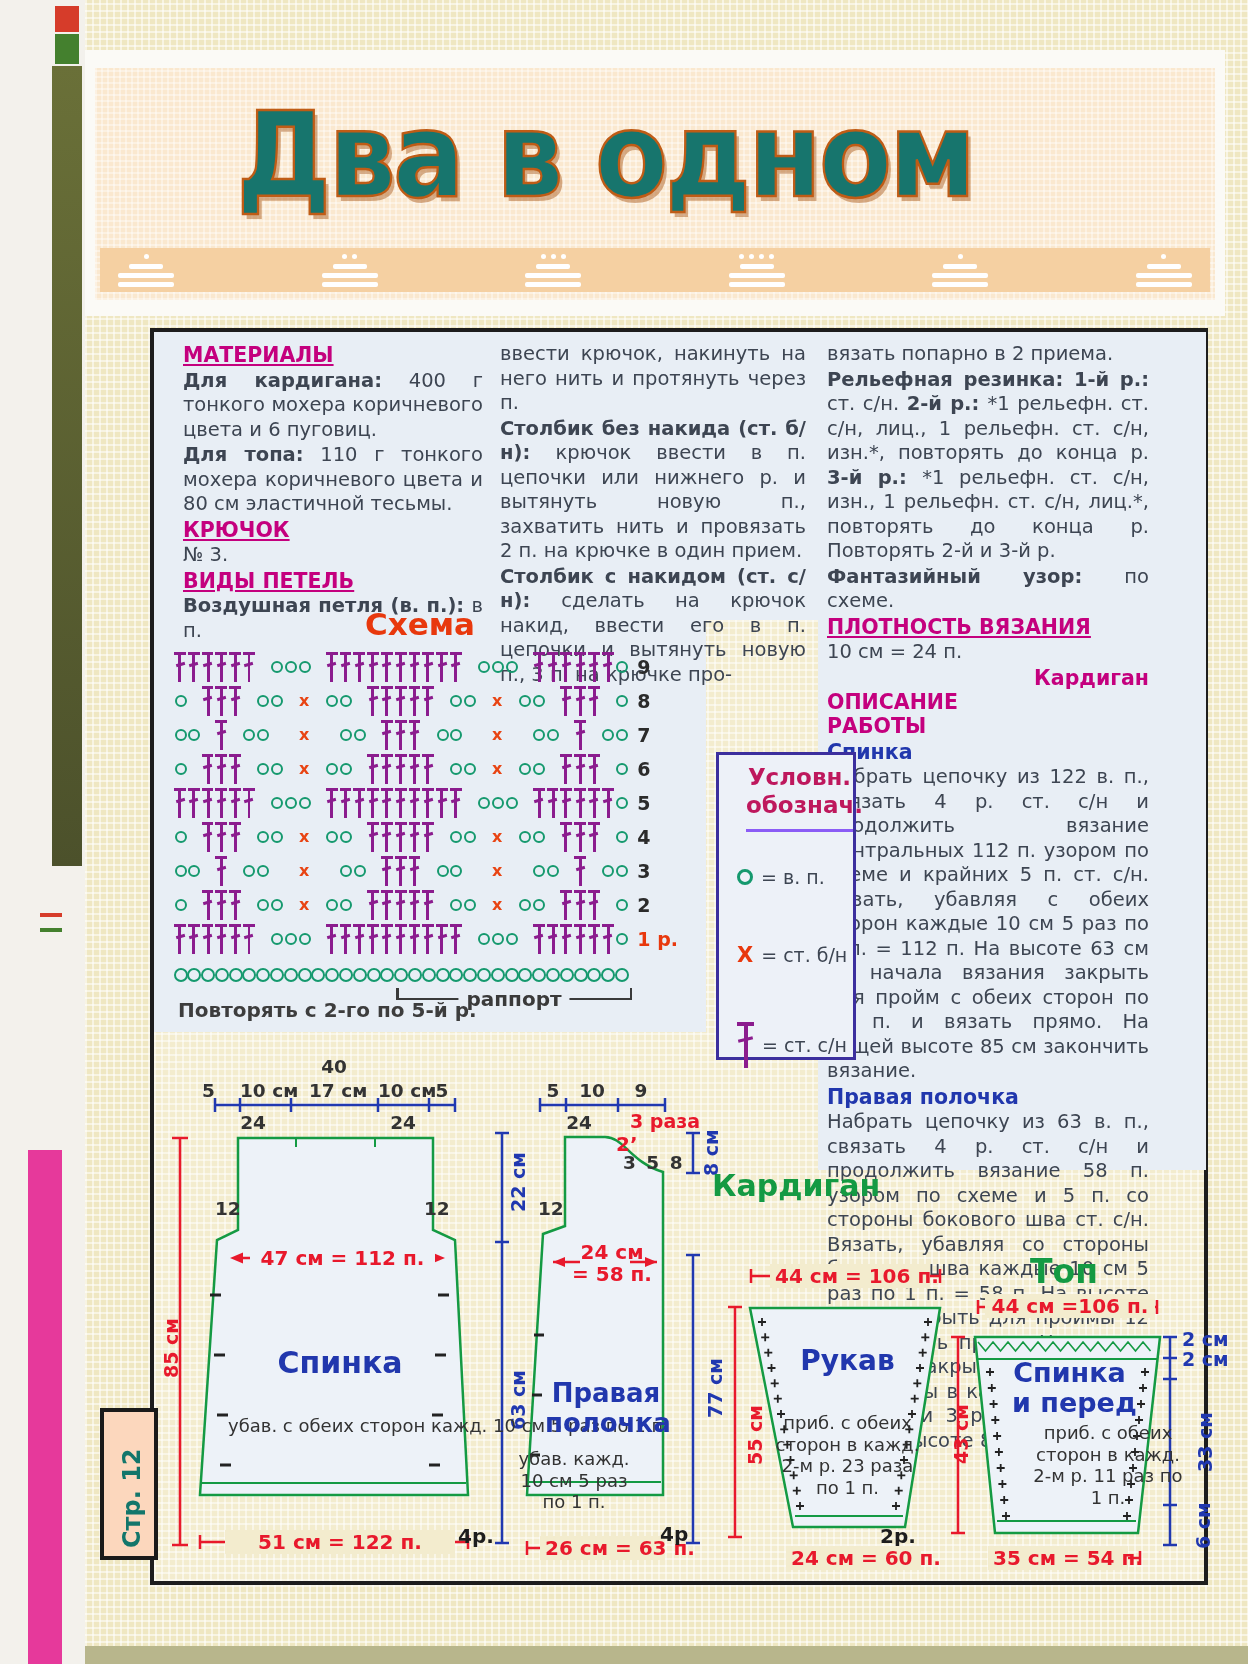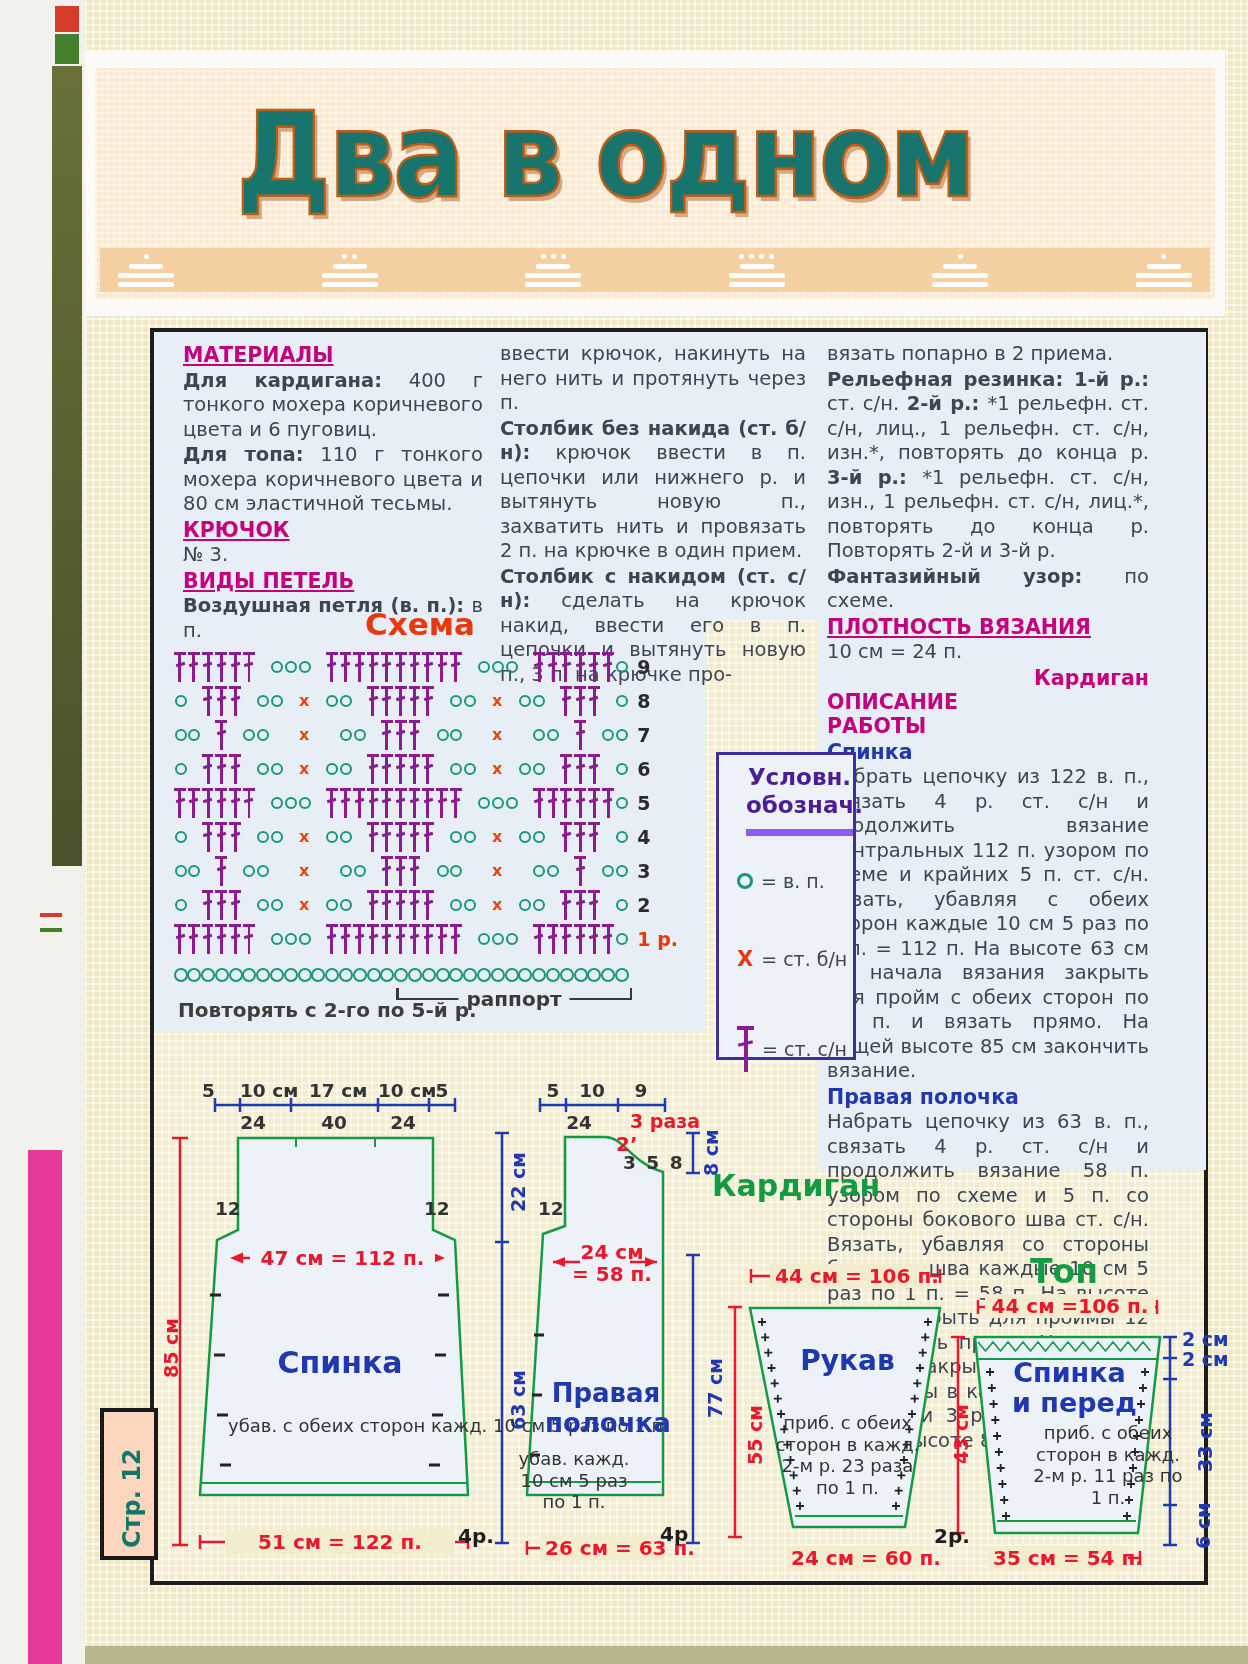--- a/index.html
+++ b/index.html
@@ -76,22 +76,22 @@
   .base-row .sym-o::before{width:10px;height:10px;top:10px;left:.5px;}
   .rapport{position:absolute;left:396px;top:986px;width:236px;height:12px;border-bottom:2.5px solid #3a3a3a;}
   .rapport::before,.rapport::after{content:"";position:absolute;top:2px;width:2.5px;height:11px;background:#3a3a3a;}
   .rapport::before{left:0;} .rapport::after{right:0;}
   .rapport-label{position:absolute;left:50%;top:1px;transform:translateX(-50%);background:#e8eef5;
     padding:0 8px;font-weight:bold;font-size:20px;color:#3a3a3a;white-space:nowrap;}
   .chart-note{position:absolute;left:178px;top:998px;font-weight:bold;font-size:20px;color:#3d3d3d;}
   
   .legend{position:absolute;left:716px;top:752px;width:140px;height:308px;border:3px solid #3c2f9e;
     background:#edf1f8;box-sizing:border-box;}
-  .legend-head{border-bottom:7px solid #8b5cf6;text-align:center;padding:8px 0 10px 0;
-    color:#4c1d95;font-weight:bold;font-size:23px;line-height:28px;margin-left:27px;}
+  .legend-head{border-bottom:3px solid #8b5cf6;text-align:center;padding:8px 0 10px 0;
+    color:#be185d;font-weight:bold;font-size:23px;line-height:28px;margin-left:27px;}
   .legend-items{display:flex;flex-direction:column;gap:55px;padding:34px 0 0 18px;}
   .legend-item{display:flex;align-items:center;gap:8px;color:#3d4552;font-size:19px;}
   .leg-o{width:10px;height:10px;border:3px solid #15996e;border-radius:50%;}
   .leg-x{color:#e8380d;font-weight:bold;font-size:21px;}
   .leg-t{position:relative;width:17px;height:46px;
      background:linear-gradient(90deg,transparent 7px,#8b1c8e 7px,#8b1c8e 10.5px,transparent 10.5px);}
   .leg-t::before{content:"";position:absolute;left:0;right:0;top:0;height:3.5px;background:#8b1c8e;}
   .leg-t::after{content:"";position:absolute;left:1px;right:1px;top:16px;height:3px;background:#8b1c8e;transform:rotate(-14deg);}
   
   #diag-svg{position:absolute;left:150px;top:1030px;}
@@ -658,21 +658,21 @@
         <path d="M507,232 L495,227 L495,237 Z"></path>
     </g>
   </svg>
 
   <div class="dlab dim-n" style="left:202px;top:1080px;width:50px;" class-x="">5</div>
   <div class="dlab dim-n center" style="left:240px;top:1080px;width:50px;">10 см</div>
   <div class="dlab dim-n center" style="left:309px;top:1080px;width:50px;">17 см</div>
   <div class="dlab dim-n center" style="left:378px;top:1080px;width:50px;">10 см</div>
   <div class="dlab dim-n center" style="left:417px;top:1080px;width:50px;">5</div>
   <div class="dlab dim-n center" style="left:228px;top:1112px;width:50px;">24</div>
-  <div class="dlab dim-n center" style="left:309px;top:1112px;width:50px;">40</div>
+  <div class="dlab dim-n center" style="left:309px;top:1056px;width:50px;">40</div>
   <div class="dlab dim-n center" style="left:378px;top:1112px;width:50px;">24</div>
   <div class="dlab rot red" style="left:160px;top:1378px;">85 см</div>
   <div class="dlab rot blue" style="left:507px;top:1212px;">22 см</div>
   <div class="dlab rot blue" style="left:507px;top:1430px;">63 см</div>
   <div class="dlab dim-n" style="left:215px;top:1198px;">12</div>
   <div class="dlab dim-n" style="left:424px;top:1198px;">12</div>
   <div class="dlab dim-red bg-blue" style="left:250px;top:1246px;width:175px;">47 см = 112 п.</div>
   <div class="dlab piece-name" style="left:250px;top:1348px;width:180px;font-size:30px;">Спинка</div>
   <div class="dlab piece-note" style="left:228px;top:1415px;width:225px;">убав. с обеих сторон кажд. 10 см 5 раз по 1 п.</div>
   <div class="dlab dim-red bg-cream" style="left:225px;top:1530px;width:220px;">51 см = 122 п.</div>
@@ -693,21 +693,21 @@
   <div class="dlab piece-name" style="left:545px;top:1378px;width:122px;white-space:normal;font-size:26px;">Правая полочка</div>
   <div class="dlab piece-note" style="left:518px;top:1448px;width:112px;white-space:normal;">убав. кажд. 10 см 5 раз по 1 п.</div>
   <div class="dlab dim-red bg-cream" style="left:540px;top:1536px;width:115px;">26 см = 63 п.</div>
   <div class="dlab rows-mark" style="left:660px;top:1522px;">4p</div>
   <div class="dlab green" style="left:712px;top:1168px;font-weight:bold;font-size:30px;">Кардиган</div>
 
   <div class="dlab dim-red bg-cream" style="left:770px;top:1264px;width:150px;">44 см = 106 п.</div>
   <div class="dlab rot red" style="left:744px;top:1465px;">55 см</div>
   <div class="dlab piece-name" style="left:800px;top:1346px;width:95px;">Рукав</div>
   <div class="dlab piece-note" style="left:770px;top:1412px;width:155px;white-space:normal;">приб. с обеих сторон в кажд. 2-м р. 23 раза по 1 п.</div>
-  <div class="dlab rows-mark" style="left:934px;top:1524px;">2p.</div>
+  <div class="dlab rows-mark" style="left:880px;top:1524px;">2p.</div>
   <div class="dlab dim-red bg-cream" style="left:786px;top:1546px;width:125px;">24 см = 60 п.</div>
 
   <div class="dlab green" style="left:1030px;top:1252px;font-weight:bold;font-size:33px;">Топ</div>
   <div class="dlab dim-red bg-cream" style="left:985px;top:1294px;width:160px;">44 см =106 п.</div>
   <div class="dlab rot red" style="left:950px;top:1464px;">43 см</div>
   <div class="dlab piece-name" style="left:1012px;top:1358px;width:115px;font-size:27px;">Спинка</div>
   <div class="dlab piece-name" style="left:1012px;top:1388px;width:115px;font-size:27px;">и перед</div>
   <div class="dlab piece-note" style="left:988px;top:1422px;width:160px;white-space:normal;padding-left:40px;">приб. с обеих сторон в кажд. 2-м р. 11 раз по 1 п.</div>
   <div class="dlab blue" style="left:1182px;top:1328px;font-weight:bold;font-size:19px;">2 см</div>
   <div class="dlab blue" style="left:1182px;top:1348px;font-weight:bold;font-size:19px;">2 см</div>

